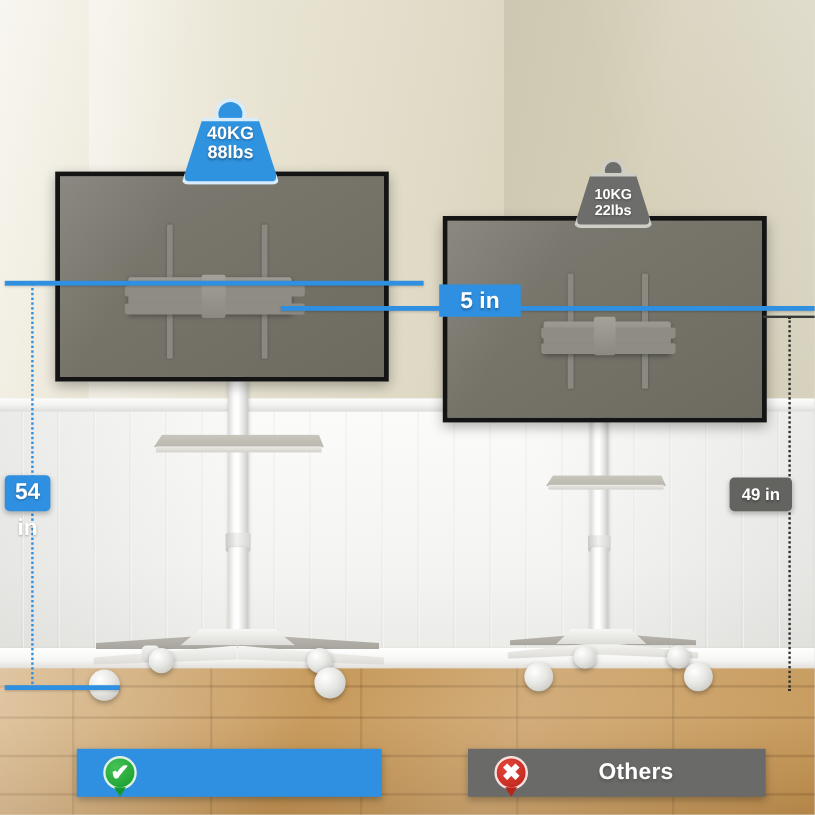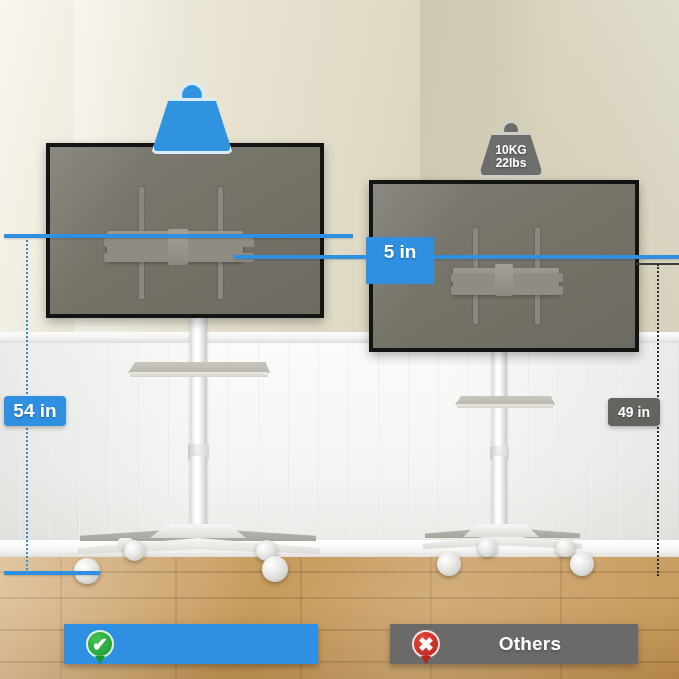--- a/index.html
+++ b/index.html
@@ -272,20 +272,24 @@
     <div class="railv" style="left:172px;top:44px;height:112px;"></div>
     <div class="plate" style="left:61px;top:88px;width:136px;"></div>
     <div class="arm" style="left:58px;top:95px;width:150px;"></div>
     <div class="arm" style="left:58px;top:110px;width:150px;"></div>
     <div class="hub" style="left:122px;top:86px;width:20px;height:36px;"></div>
   </div>
 
   <div class="weight w-blue" style="left:151px;top:82px;">
     <div class="knob"></div>
     <div class="body"></div>
+    <div class="txt">
+      <span>40KG</span>
+      <span>88lbs</span>
+    </div>
   </div>
 
   <div class="cart">
     <div class="pole" style="left:492px;top:330px;width:15px;height:120px;"></div>
     <div class="pole-joint" style="left:490px;top:446px;width:19px;height:14px;"></div>
     <div class="pole" style="left:492px;top:456px;width:15px;height:78px;"></div>
     <div class="shelf-top" style="left:455px;top:396px;width:100px;height:9px;
          clip-path:polygon(6% 0%,96% 0%,100% 100%,0% 100%);"></div>
     <div class="shelf-edge" style="left:457px;top:404px;width:96px;height:4px;"></div>
     <div class="leg-dark" style="left:425px;top:527px;width:78px;height:11px;
@@ -310,40 +314,40 @@
   </div>
   <div class="mount" style="left:369px;top:180px;width:270px;height:172px;">
     <div class="railv" style="left:104px;top:48px;height:96px;"></div>
     <div class="railv" style="left:166px;top:48px;height:96px;"></div>
     <div class="plate" style="left:84px;top:88px;width:106px;height:26px;"></div>
     <div class="arm" style="left:82px;top:93px;width:112px;"></div>
     <div class="arm" style="left:82px;top:106px;width:112px;"></div>
     <div class="hub" style="left:126px;top:84px;width:18px;height:32px;"></div>
   </div>
 
-  <div class="weight w-gray" style="left:478px;top:120px;width:66px;height:58px;">
+  <div class="weight w-gray" style="left:478px;top:132px;width:66px;height:58px;">
     <div class="knob" style="width:20px;height:20px;"></div>
     <div class="body" style="top:12px;width:66px;height:46px;"></div>
     <div class="txt" style="width:66px;">
       <span>10KG</span>
       <span>22lbs</span>
     </div>
   </div>
 
   <div class="hline" style="left:4px;top:234px;width:349px;"></div>
   <div class="vdot" style="left:26px;top:236px;height:338px;"></div>
   <div class="hline" style="left:4px;top:571px;width:96px;"></div>
 
   <div class="hline" style="left:234px;top:255px;width:445px;"></div>
-  <div class="tag tag-flat" style="left:366px;top:237px;width:68px;height:47px;line-height:30px;font-size:19px;">5 in</div>
+  <div class="tag tag-flat" style="left:366px;top:237px;width:68px;height:27px;line-height:30px;font-size:19px;">5 in</div>
 
   <div class="hline-dark" style="left:636px;top:263px;width:43px;"></div>
   <div class="vdot-dark" style="left:657px;top:264px;height:312px;"></div>
 
-  <div class="tag tag-blue" style="left:4px;top:396px;width:62px;height:30px;line-height:30px;font-size:19px;">54 in</div>
+  <div class="tag tag-blue" style="left:4px;top:396px;width:38px;height:30px;line-height:30px;font-size:19px;">54 in</div>
   <div class="tag tag-gray" style="left:608px;top:398px;width:52px;height:28px;line-height:28px;font-size:14px;">49 in</div>
 
   <div class="cmp cmp-good">
     <div class="pin pin-good">
       <div class="circ"></div>
       <div class="tail"></div>
       <div class="glyph">✔</div>
     </div>
   </div>
 

